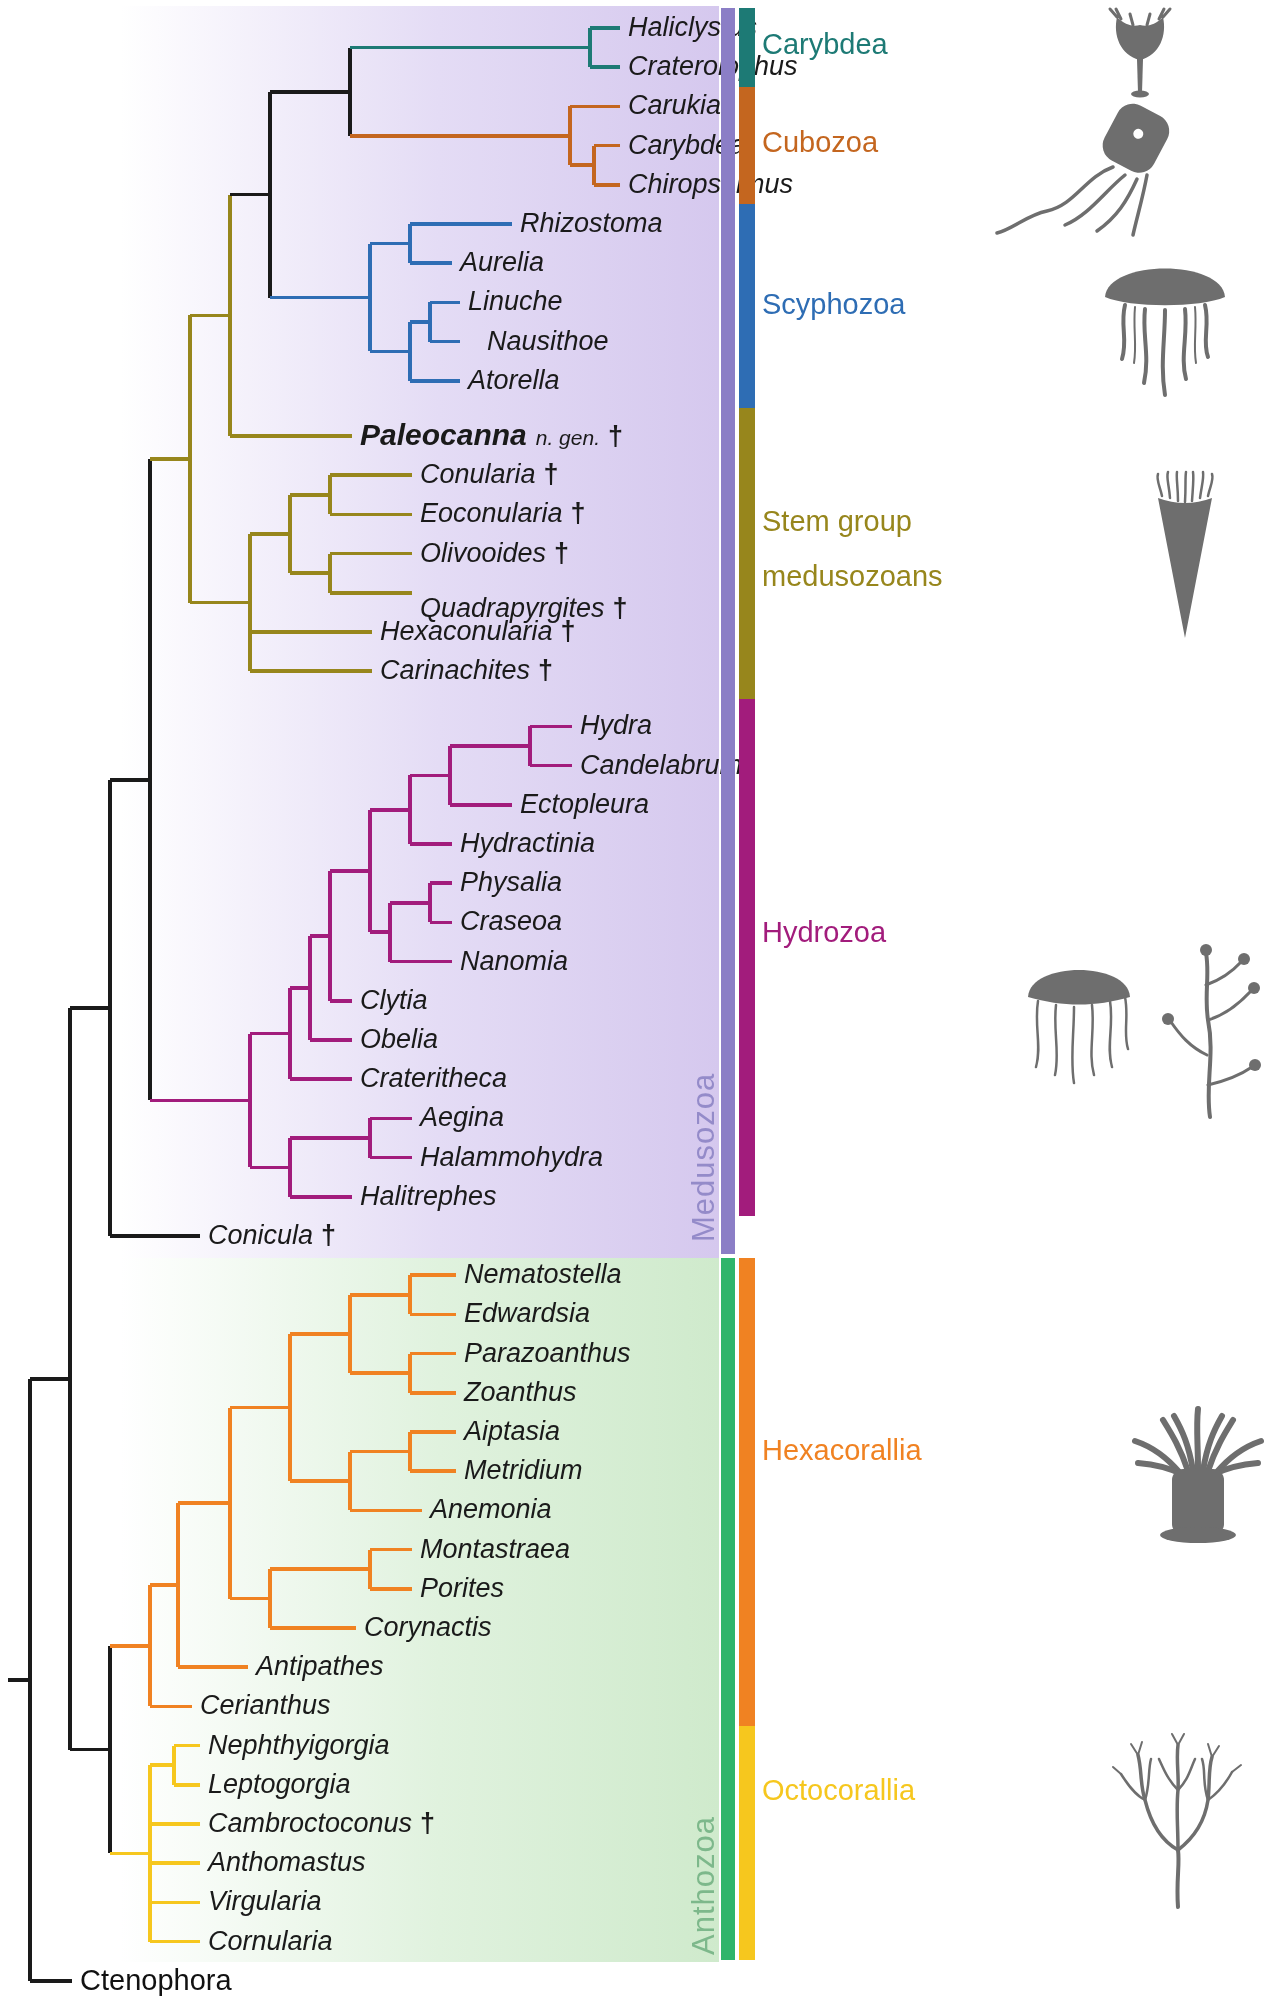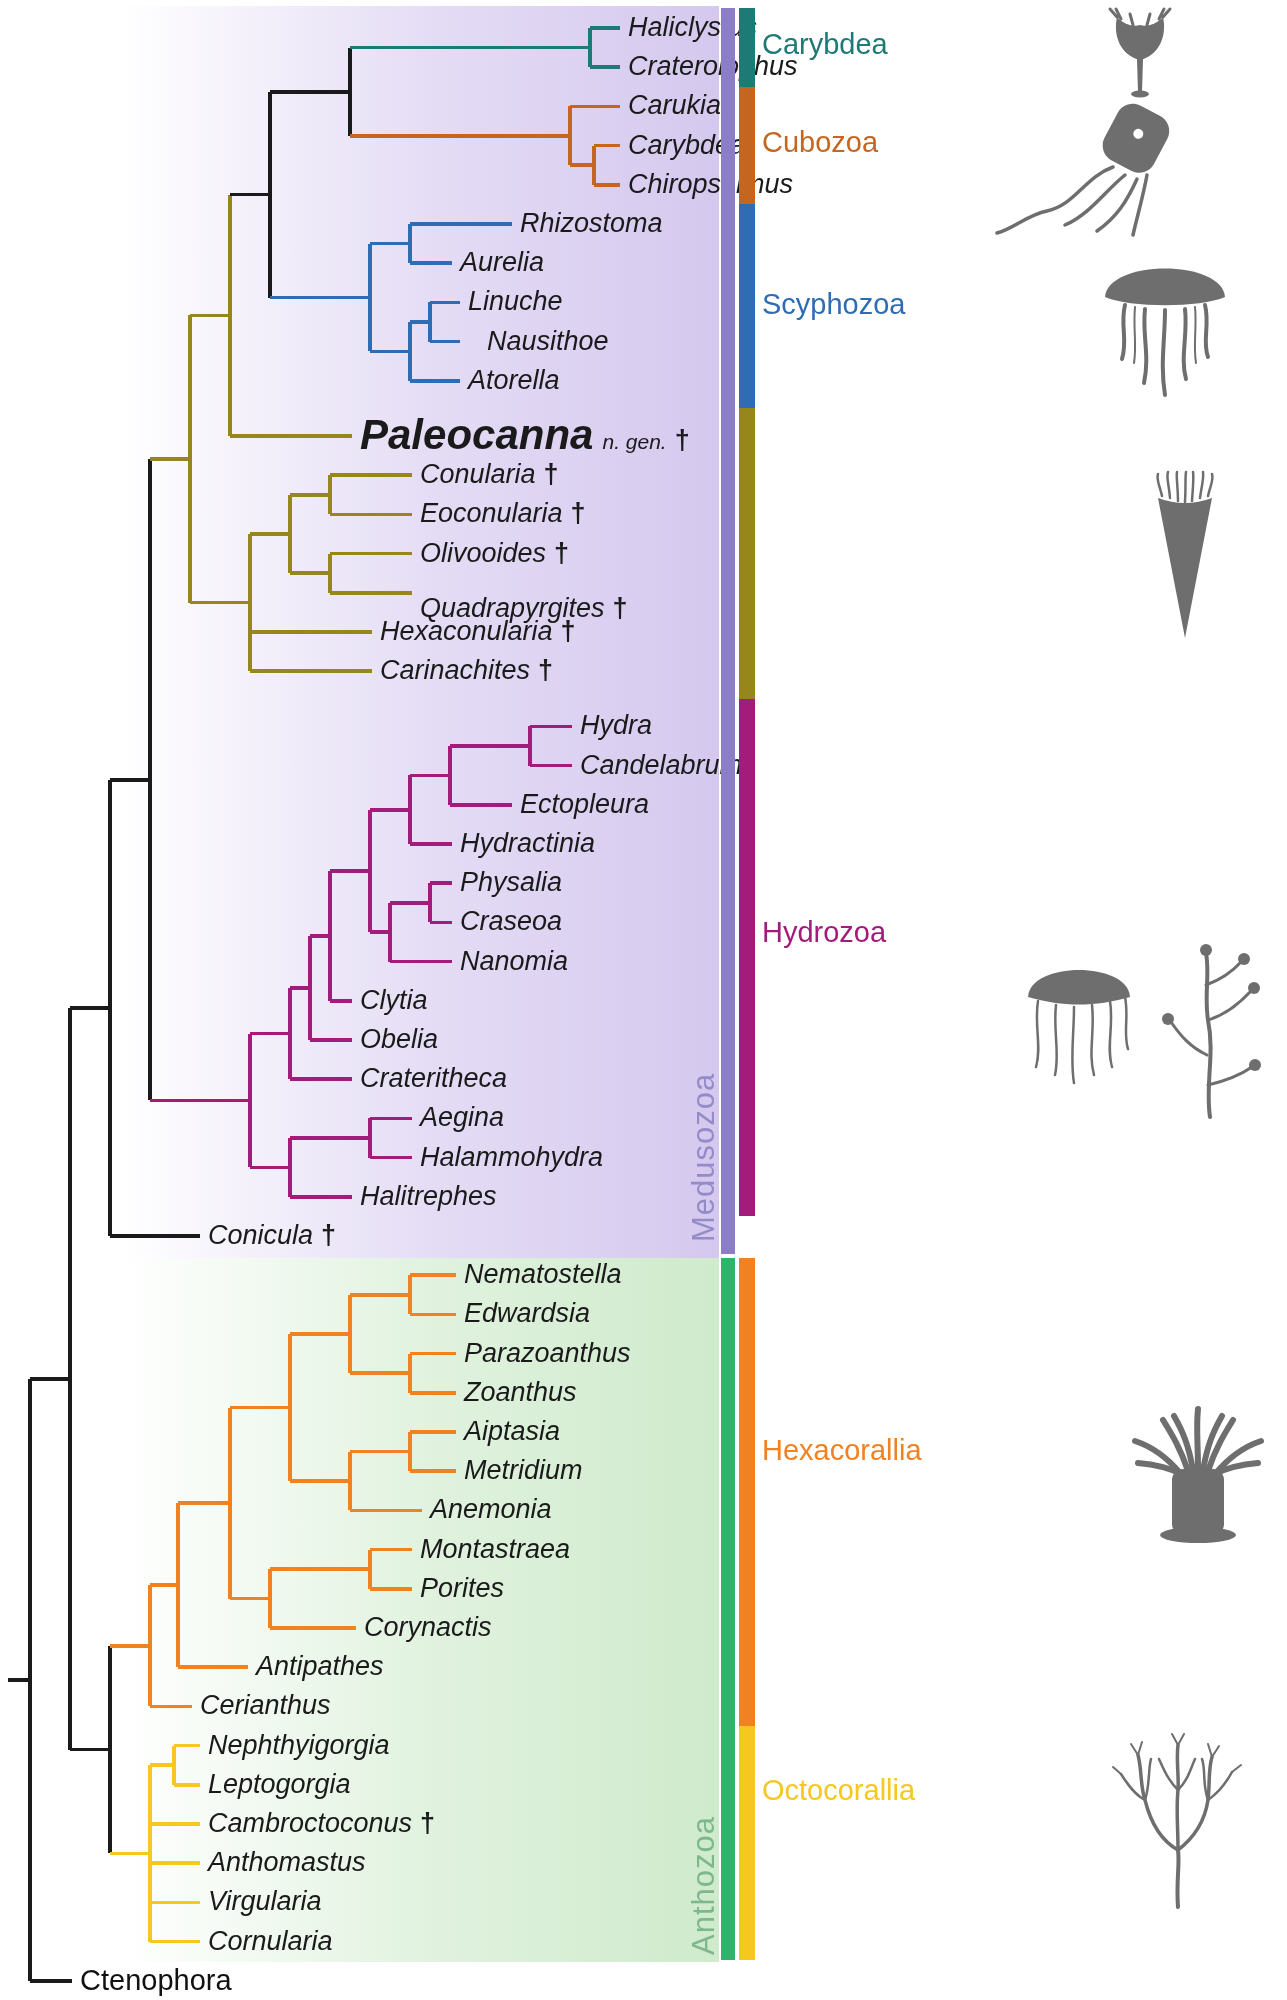--- a/index.html
+++ b/index.html
@@ -10,21 +10,21 @@
     background:linear-gradient(to left,#d5c8ee 0%,#e4dcf5 45%,rgba(255,255,255,0) 96%);}
   #bg-anthozoa{position:absolute;left:95px;top:1258px;width:624px;height:704px;
     background:linear-gradient(to left,#cfeacc 0%,#e0f2de 45%,rgba(255,255,255,0) 96%);}
   
   #tree-svg{position:absolute;left:0;top:0;shape-rendering:crispEdges;}
   
   #labels{position:absolute;left:0;top:0;width:100%;height:100%;}
   .taxon{position:absolute;white-space:nowrap;font-style:italic;font-size:27px;color:#1a1a1a;
     transform:translateY(-52%);line-height:1;}
   .taxon.upright{font-style:normal;font-size:29px;color:#111;}
-  .taxon.big .tname{font-weight:700;font-size:42px;}
+  .taxon.big .tname{font-weight:700;font-size:30px;}
   .suffix{font-size:21px;margin-left:9px;}
   .dg{font-style:normal;font-weight:700;margin-left:8px;}
   
   .bar{position:absolute;width:14px;}
   #bar-medusozoa{left:721px;top:8px;height:1246px;background:var(--medusozoa_bar);}
   #bar-anthozoa{left:721px;top:1258px;height:702px;background:var(--anthozoa_bar);}
   .bar2{position:absolute;left:739px;width:16px;}
   #bar-staurozoa{top:8px;height:79px;background:var(--staurozoa);}
   #bar-cubozoa{top:87px;height:117px;background:var(--cubozoa);}
   #bar-scyphozoa{top:204px;height:204px;background:var(--scyphozoa);}
@@ -261,20 +261,24 @@
   <div class="bar2" id="bar-cubozoa"></div>
   <div class="bar2" id="bar-scyphozoa"></div>
   <div class="bar2" id="bar-stem"></div>
   <div class="bar2" id="bar-hydrozoa"></div>
   <div class="bar2" id="bar-hexacorallia"></div>
   <div class="bar2" id="bar-octocorallia"></div>
 
   <div class="clade-label" id="lab-staurozoa">Carybdea</div>
   <div class="clade-label" id="lab-cubozoa">Cubozoa</div>
   <div class="clade-label" id="lab-scyphozoa">Scyphozoa</div>
+  <div class="clade-label" id="lab-stem">
+    <div>Stem group</div>
+    <div>medusozoans</div>
+  </div>
   <div class="clade-label" id="lab-hydrozoa">Hydrozoa</div>
   <div class="clade-label" id="lab-hexacorallia">Hexacorallia</div>
   <div class="clade-label" id="lab-octocorallia">Octocorallia</div>
 
   <div class="rot" id="rot-medusozoa">Medusozoa</div>
   <div class="rot" id="rot-anthozoa">Anthozoa</div>
 
   <svg class="sil" style="left:1075px;top:5px;" width="130" height="95" viewBox="0 0 130 95">
     <path class="sf" d="M65 55 C45 50 38 30 42 12 C50 20 58 22 65 20 C72 22 80 20 88 12 C92 30 85 50 65 55 Z"></path>
     <path class="ss" stroke-width="3" d="M42 12 l-7 -8 M46 14 l-5 -10 M88 12 l7 -8 M84 14 l5 -10 M58 20 l-3 -11 M72 20 l3 -11"></path>

